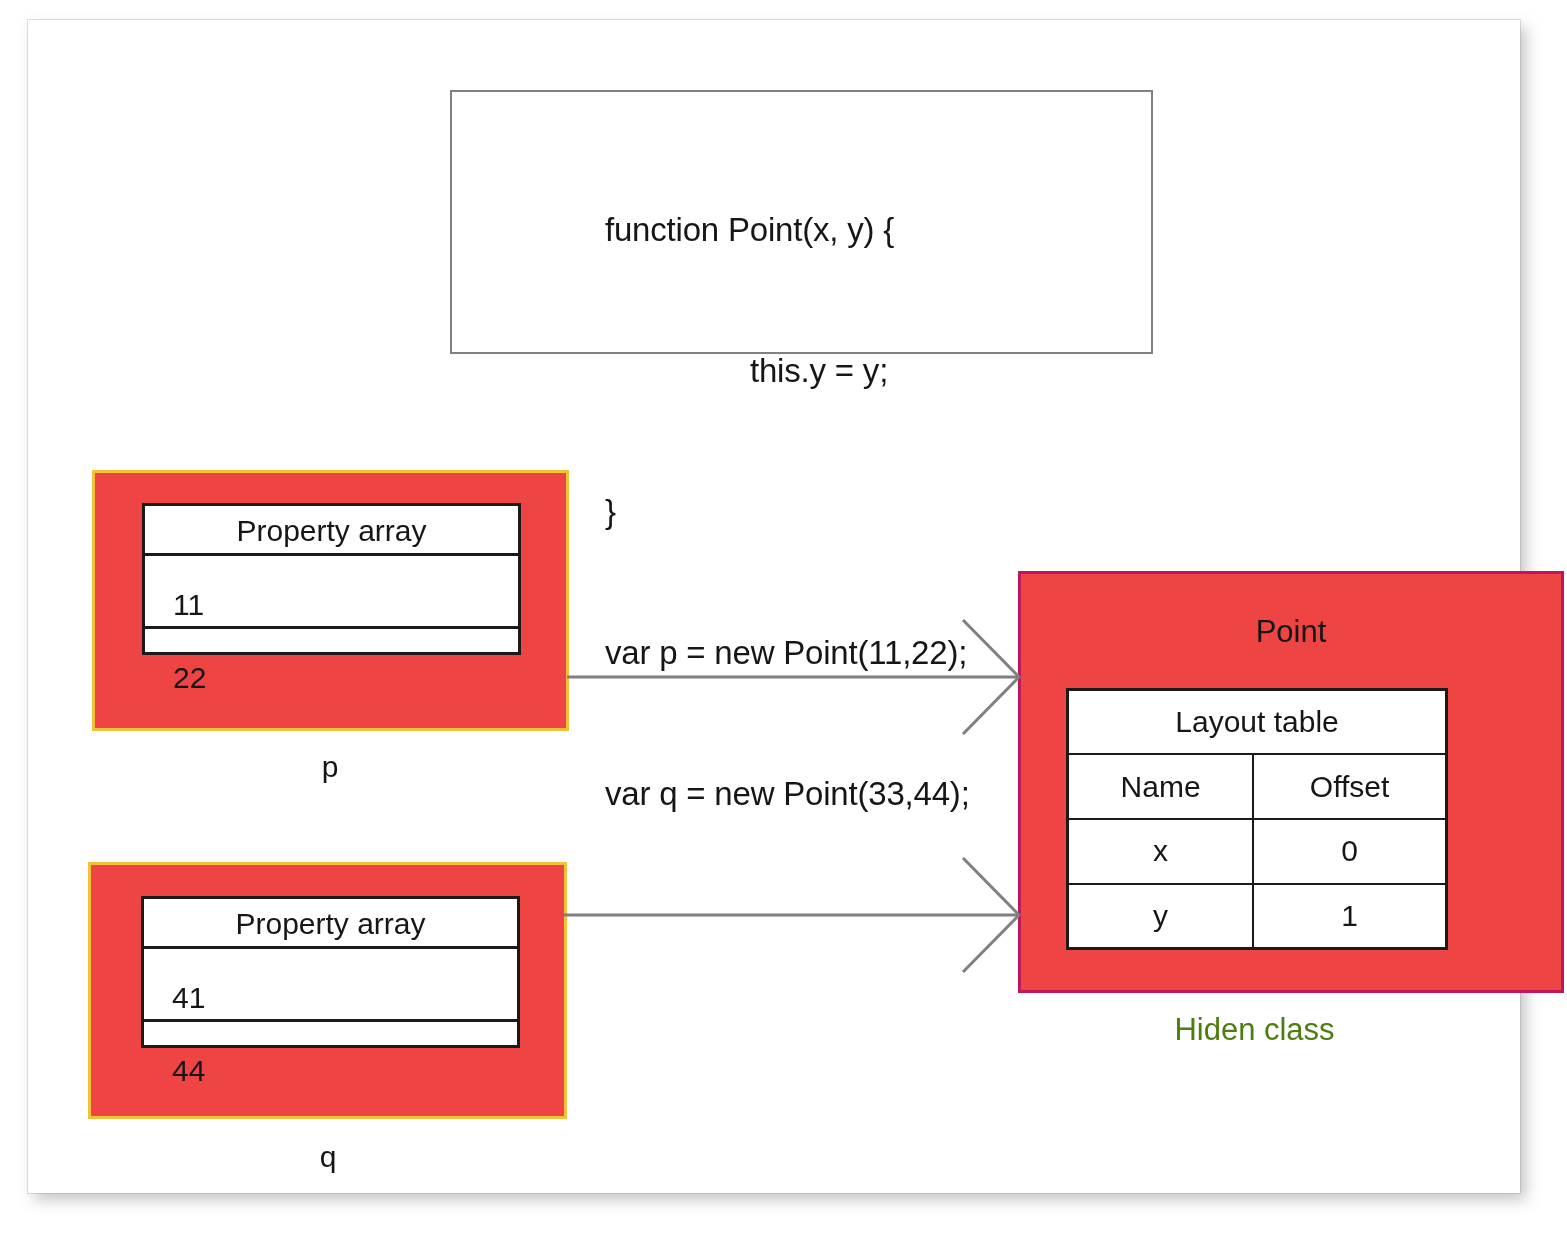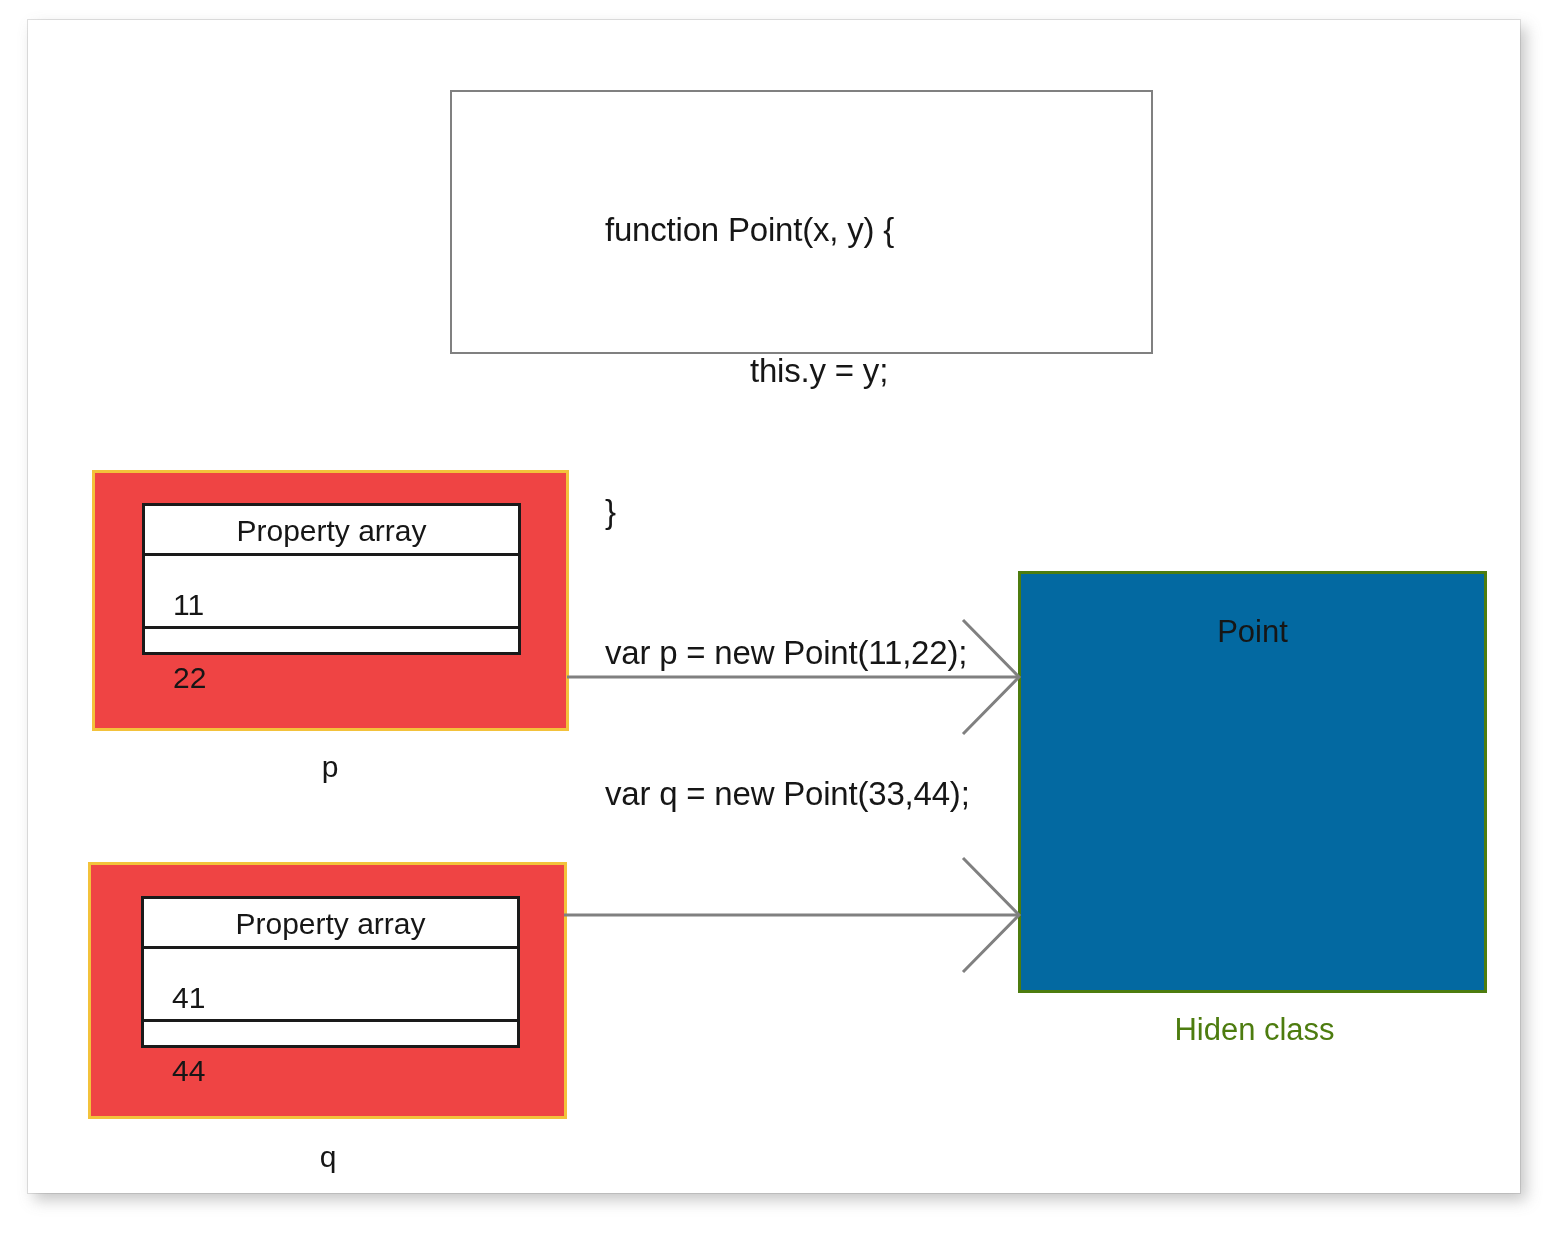--- a/index.html
+++ b/index.html
@@ -99,24 +99,24 @@
     width: 120px;
   }
   #caption-p { left: 242px; top: 730px; }
   #caption-q { left: 240px; top: 1120px; }
 
   
   #hidden-class-box {
     position: absolute;
     left: 990px;
     top: 551px;
-    width: 469px;
+    width: 546px;
     height: 422px;
-    background: #0369a1;
-    border: 3px solid #4d7c0f;
+    background: #ef4444;
+    border: 3px solid #be185d;
   }
   #hidden-class-title {
     position: absolute;
     top: 40px;
     left: 0;
     width: 100%;
     text-align: center;
     font-size: 31px;
     color: #161616;
   }
@@ -190,20 +190,39 @@
       <div class="prop-table" id="prop-table-q">
         <div class="prop-header">Property array</div>
         <div class="prop-cell divider">41</div>
         <div class="prop-cell">44</div>
       </div>
     </div>
     <div class="var-caption" id="caption-q">q</div>
 
     <div id="hidden-class-box">
       <div id="hidden-class-title">Point</div>
+      <table id="layout-table">
+        <tbody>
+            <tr>
+          <td class="lt-title" colspan="2">Layout table</td>
+        </tr>
+        <tr>
+          <th class="col-name">Name</th>
+          <th class="col-offset">Offset</th>
+        </tr>
+        <tr>
+          <td>x</td>
+          <td>0</td>
+        </tr>
+        <tr>
+          <td>y</td>
+          <td>1</td>
+        </tr>
+      </tbody>
+        </table>
     </div>
     <div id="hidden-class-caption">Hiden class</div>
 
     <svg class="arrow-svg" id="arrow-p" viewBox="0 0 455 118">
       <line x1="0" y1="59" x2="452" y2="59" stroke="#808080" stroke-width="3"></line>
       <polyline points="396,2 452,59 396,116" fill="none" stroke="#808080" stroke-width="3"></polyline>
     </svg>
 
     <svg class="arrow-svg" id="arrow-q" viewBox="0 0 458 118">
       <line x1="0" y1="59" x2="455" y2="59" stroke="#808080" stroke-width="3"></line>

